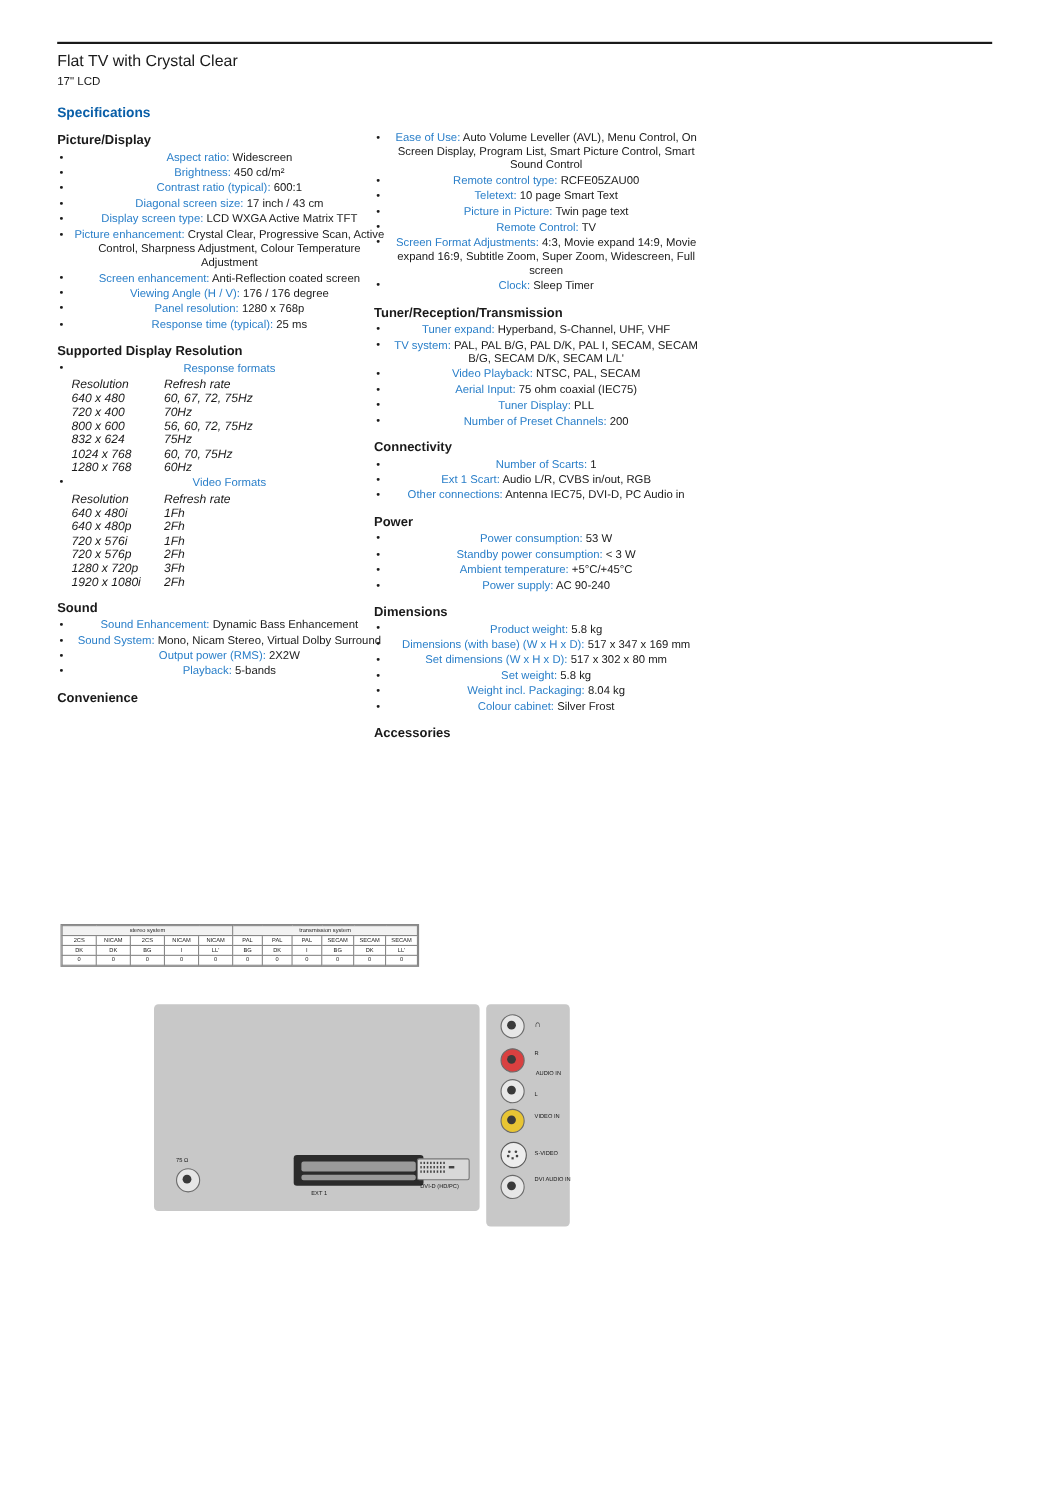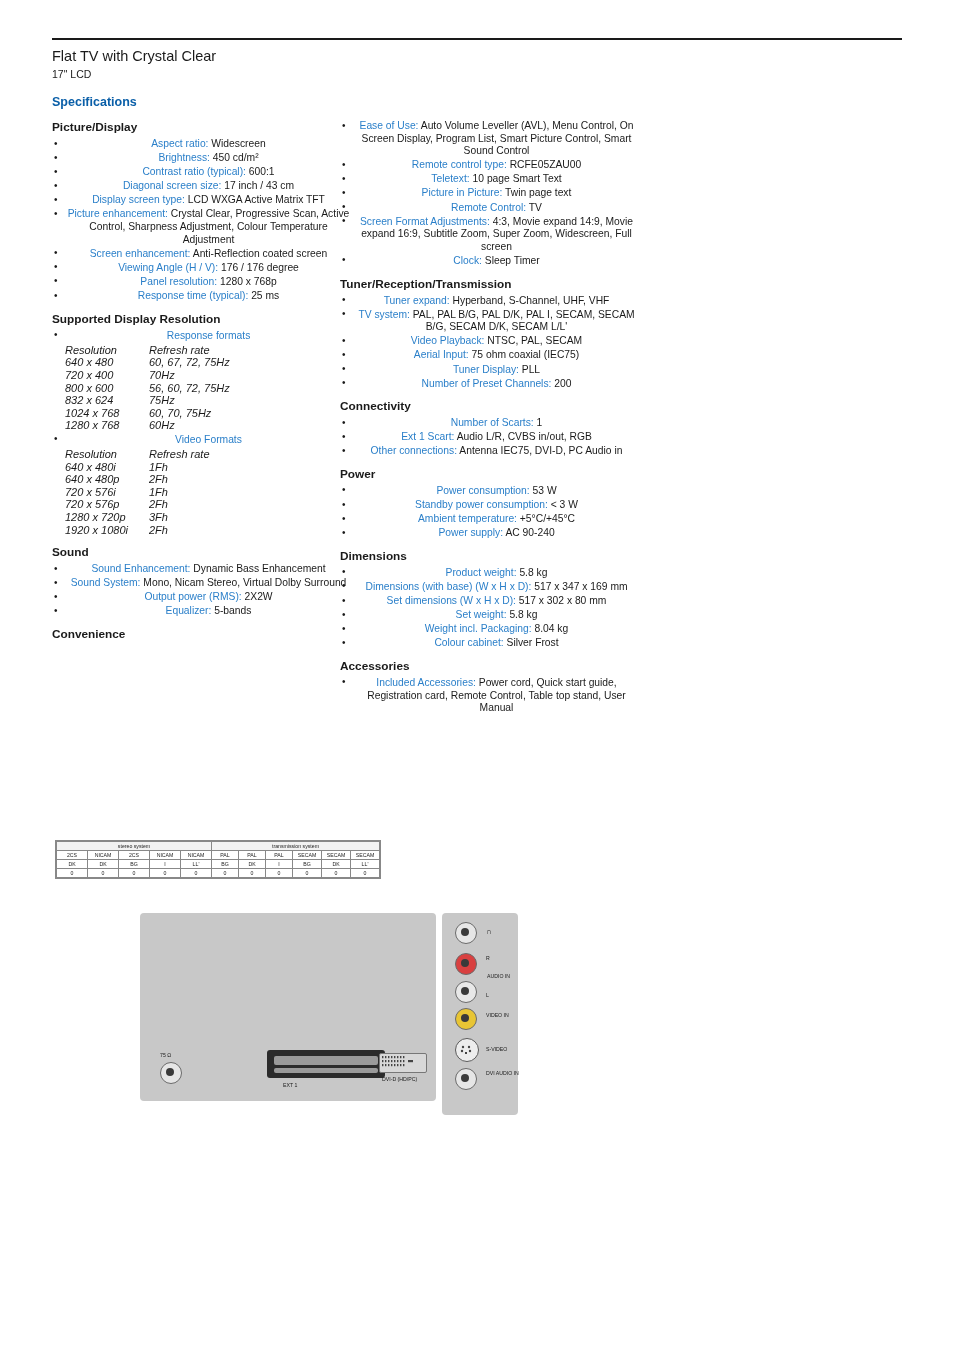--- a/index.html
+++ b/index.html
@@ -107,21 +107,21 @@
         <div><span class="r1">1920 x 1080i</span><span class="r2">2Fh</span></div>
       </div>
     </div>
 
     <div class="sect">
       <h3>Sound</h3>
       <ul>
         <li><span class="k">Sound Enhancement:</span> <span>Dynamic Bass Enhancement</span></li>
         <li><span class="k">Sound System:</span> <span>Mono, Nicam Stereo, Virtual Dolby Surround</span></li>
         <li><span class="k">Output power (RMS):</span> <span>2X2W</span></li>
-        <li><span class="k">Equalizer:</span> <span>5-bands</span></li>
+        <li><span class="k">Playback:</span> <span>5-bands</span></li>
       </ul>
     </div>
 
     <div class="sect">
       <h3>Convenience</h3>
     </div>
 
   </div>
 
   <div class="col colR">
@@ -176,23 +176,20 @@
         <li><span class="k">Dimensions (with base) (W x H x D):</span> <span>517 x 347 x 169 mm</span></li>
         <li><span class="k">Set dimensions (W x H x D):</span> <span>517 x 302 x 80 mm</span></li>
         <li><span class="k">Set weight:</span> <span>5.8 kg</span></li>
         <li><span class="k">Weight incl. Packaging:</span> <span>8.04 kg</span></li>
         <li><span class="k">Colour cabinet:</span> <span>Silver Frost</span></li>
       </ul>
     </div>
 
     <div class="sect">
       <h3>Accessories</h3>
-      <ul>
-        <li><span class="k">Included Accessories:</span> <span>Power cord, Quick start guide, Registration card, Remote Control, Table top stand, User Manual</span></li>
-      </ul>
     </div>
 
   </div>
 
   <div class="tbl">
     <table>
       <tbody>
           <tr>
         <td class="hdr" colspan="5">stereo system</td>
         <td class="hdr" colspan="6">transmission system</td>

